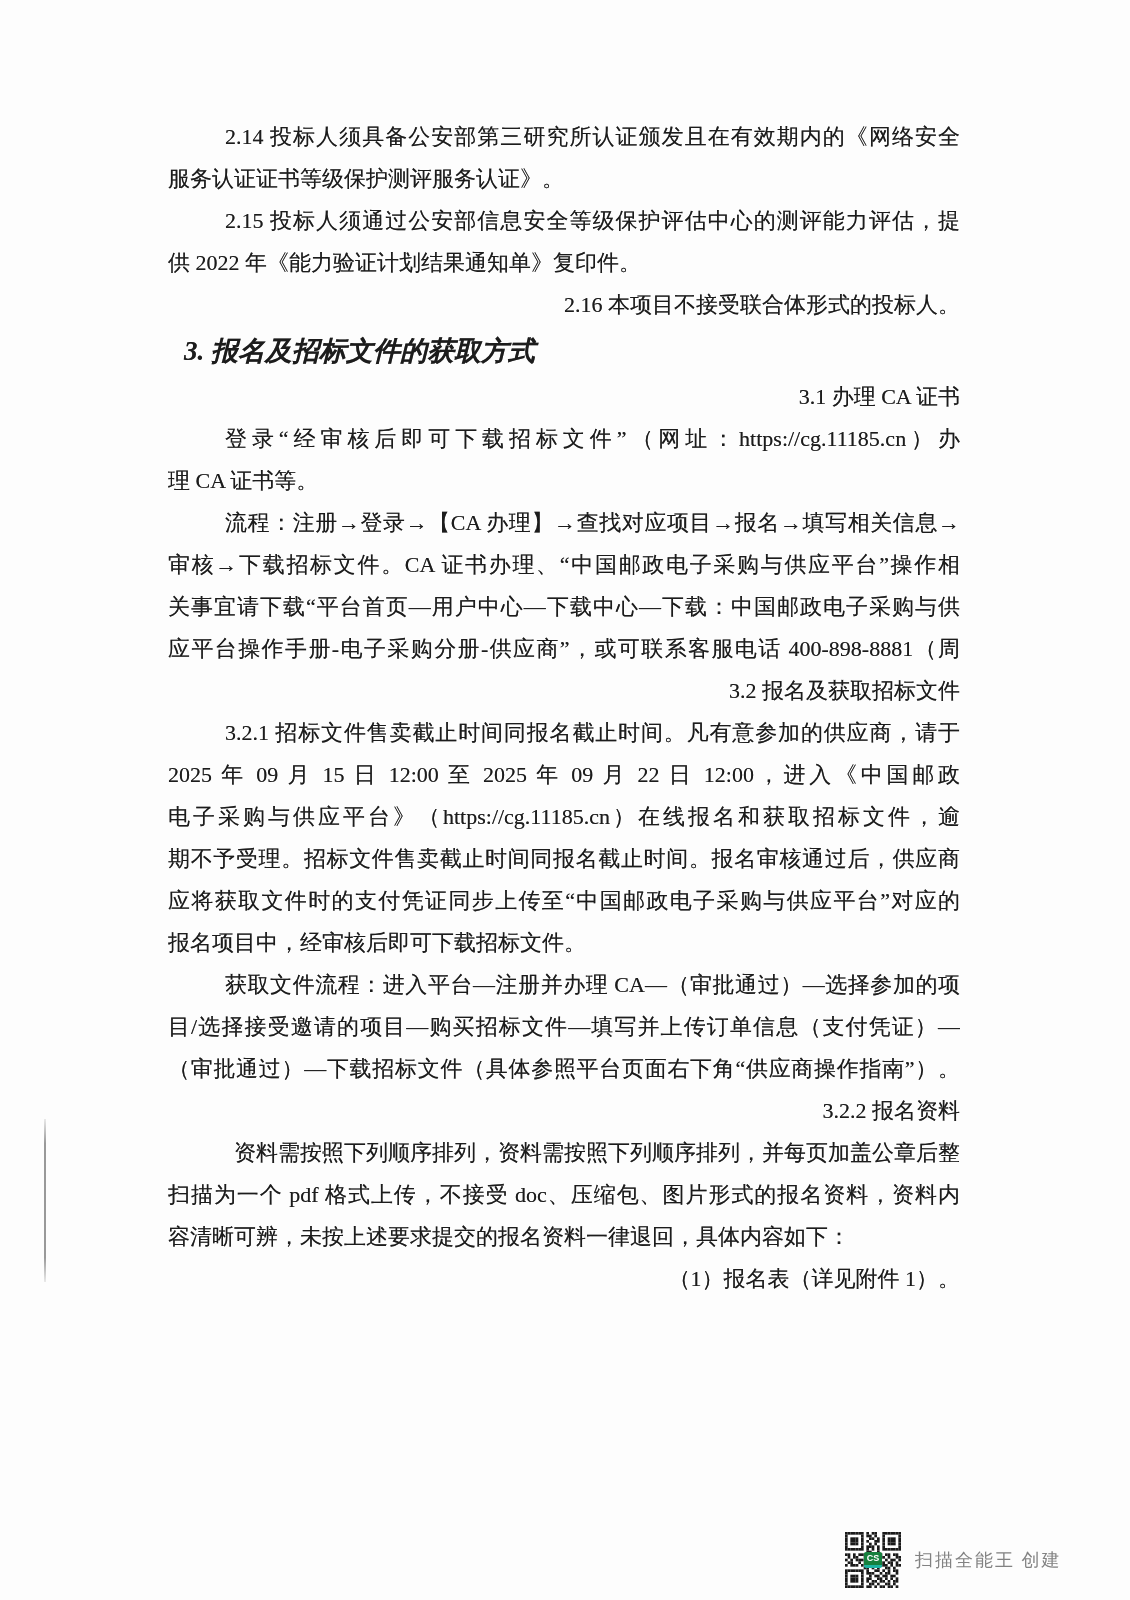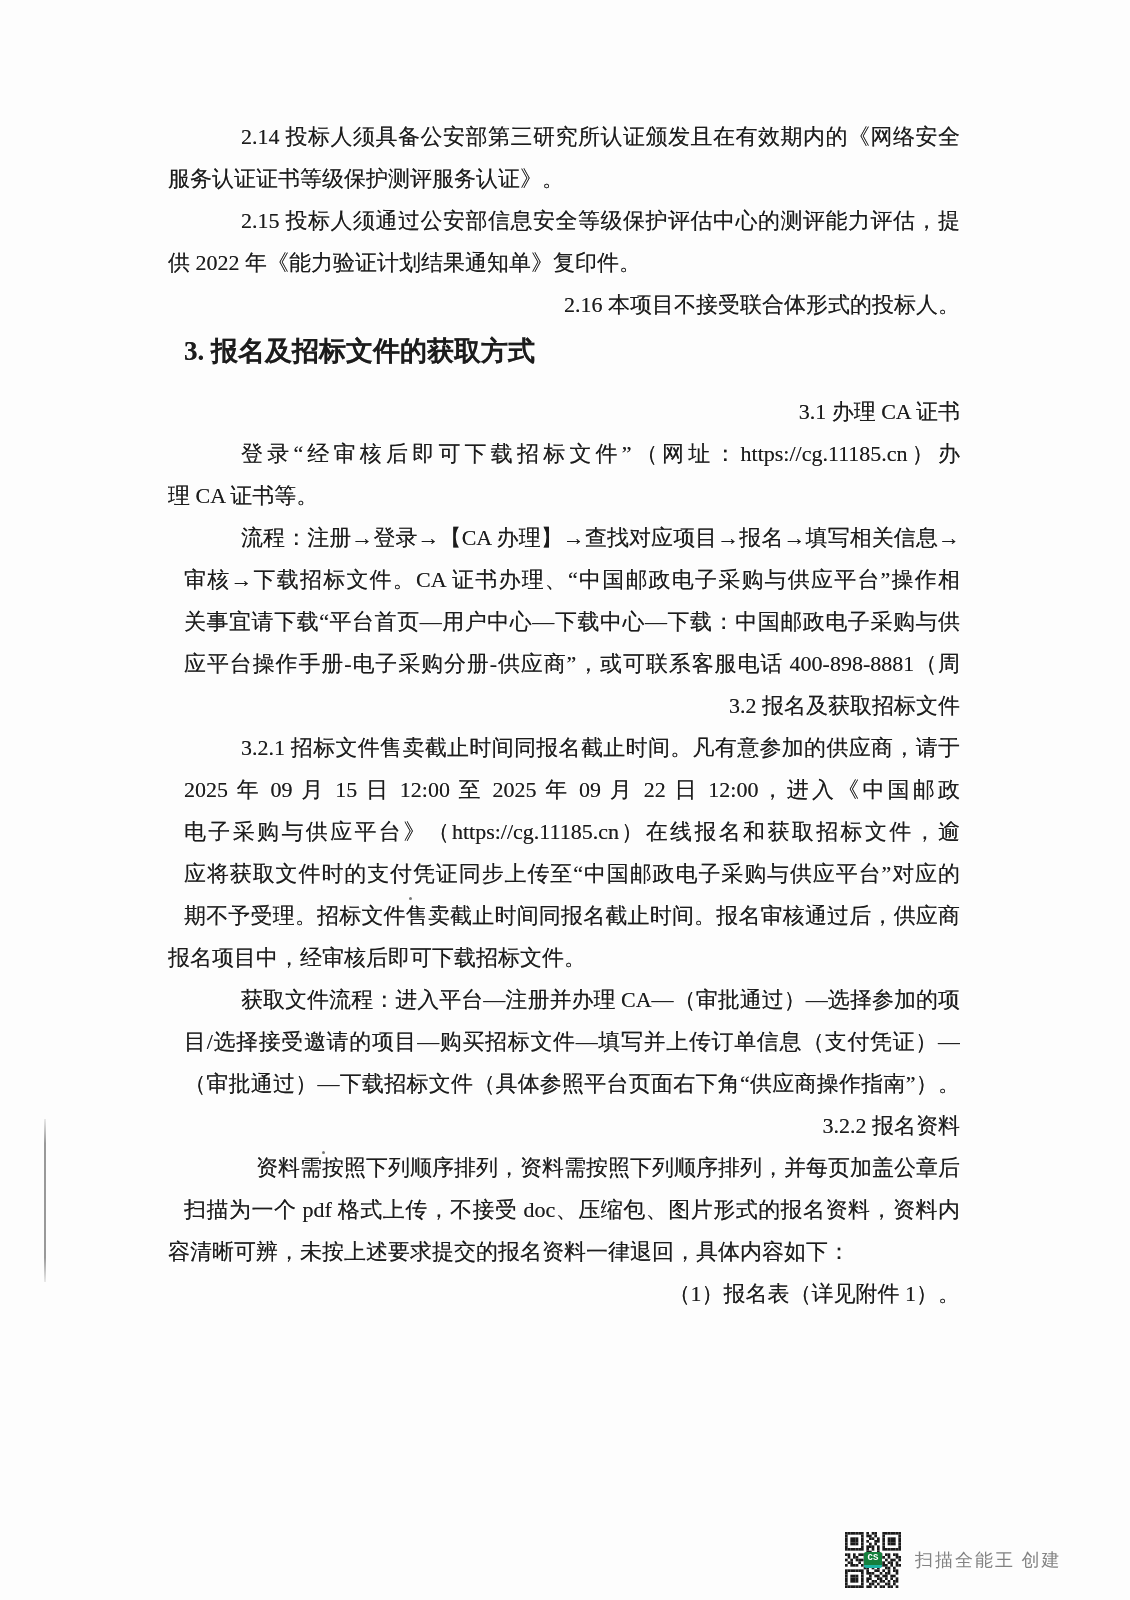--- a/index.html
+++ b/index.html
@@ -22,28 +22,28 @@
     line-height:42px;height:42px;
     white-space:nowrap;
   }
   .line.fill{
     white-space:normal;
     text-align:justify;
     -moz-text-align-last:justify;
     text-align-last:justify;
     text-justify:inter-character;
     overflow:hidden;
-    margin-left:16px;
   }
   .line.indent{text-indent:57px;text-align:right;}
   .line.heading{
     font-weight:bold;
     font-size:27px;
     text-indent:16px;
-    margin:4px 0 19px 0;
+    margin:4px 0 4px 0;
+    font-style:italic;
   }
   .line.subsection{}
 
   
   .artifact-vline{
     position:absolute;left:44px;top:1119px;
     width:2px;height:163px;
     background:linear-gradient(180deg,rgba(120,120,120,.15),rgba(120,120,120,.75) 15%,rgba(120,120,120,.75) 85%,rgba(120,120,120,.15));
   }
   .artifact-dot{
@@ -60,21 +60,21 @@
   }
   .qr-wrap{position:relative;width:56px;height:56px;flex:0 0 auto;}
   .qr{width:56px;height:56px;display:block;fill:#1a1a1a;}
   .qr-logo{
     position:absolute;left:19px;top:20px;
     width:18px;height:13px;
     background:#15803d;
     border-bottom:3px solid #1cb3a0;
     border-radius:2px;
     color:#ffffff;
-    font-family:Liberation Mono, monospace;
+    font-family:Liberation Sans, sans-serif;
     font-size:9px;font-weight:bold;
     line-height:13px;text-align:center;
   }
   .wm-text{
     margin-left:14px;
     font-size:18px;
     letter-spacing:2px;
     color:#828282;
     white-space:nowrap;
   }
@@ -95,22 +95,22 @@
       <div class="line body indent fill">登录“经审核后即可下载招标文件”（网址：https://cg.11185.cn）办</div>
       <div class="line body">理 CA 证书等。</div>
       <div class="line body indent fill">流程：注册→登录→【CA 办理】→查找对应项目→报名→填写相关信息→</div>
       <div class="line body fill">审核→下载招标文件。CA 证书办理、“中国邮政电子采购与供应平台”操作相</div>
       <div class="line body fill">关事宜请下载“平台首页—用户中心—下载中心—下载：中国邮政电子采购与供</div>
       <div class="line body fill">应平台操作手册-电子采购分册-供应商”，或可联系客服电话 400-898-8881（周</div>
       <div class="line subsection indent">3.2 报名及获取招标文件</div>
       <div class="line body indent fill">3.2.1 招标文件售卖截止时间同报名截止时间。凡有意参加的供应商，请于</div>
       <div class="line body fill">2025 年 09 月 15 日 12:00 至 2025 年 09 月 22 日 12:00，进入《中国邮政</div>
       <div class="line body fill">电子采购与供应平台》（https://cg.11185.cn）在线报名和获取招标文件，逾</div>
+      <div class="line body fill">期不予受理。招标文件售卖截止时间同报名截止时间。报名审核通过后，供应商</div>
       <div class="line body fill">应将获取文件时的支付凭证同步上传至“中国邮政电子采购与供应平台”对应的</div>
-      <div class="line body fill">期不予受理。招标文件售卖截止时间同报名截止时间。报名审核通过后，供应商</div>
       <div class="line body">报名项目中，经审核后即可下载招标文件。</div>
       <div class="line body indent fill">获取文件流程：进入平台—注册并办理 CA—（审批通过）—选择参加的项</div>
       <div class="line body fill">目/选择接受邀请的项目—购买招标文件—填写并上传订单信息（支付凭证）—</div>
       <div class="line body fill">（审批通过）—下载招标文件（具体参照平台页面右下角“供应商操作指南”）。</div>
       <div class="line subsection indent">3.2.2 报名资料</div>
       <div class="line body indent fill">资料需按照下列顺序排列，资料需按照下列顺序排列，并每页加盖公章后整体</div>
       <div class="line body fill">扫描为一个 pdf 格式上传，不接受 doc、压缩包、图片形式的报名资料，资料内</div>
       <div class="line body">容清晰可辨，未按上述要求提交的报名资料一律退回，具体内容如下：</div>
       <div class="line body indent">（1）报名表（详见附件 1）。</div>
     </div>

